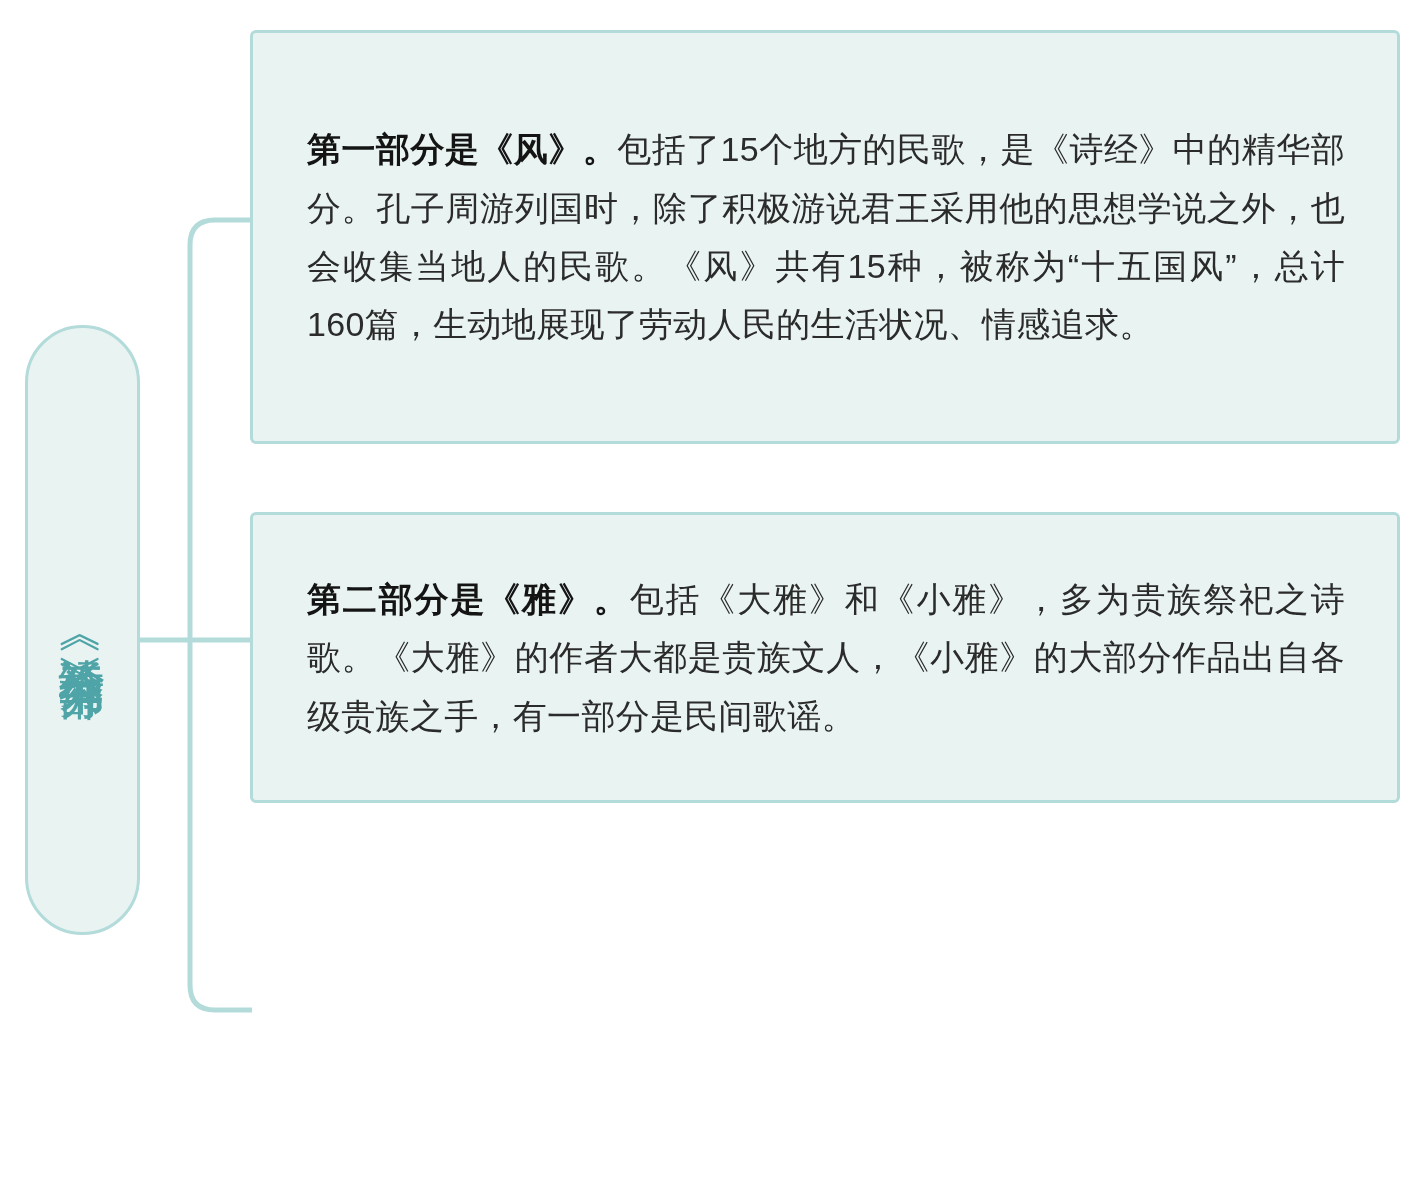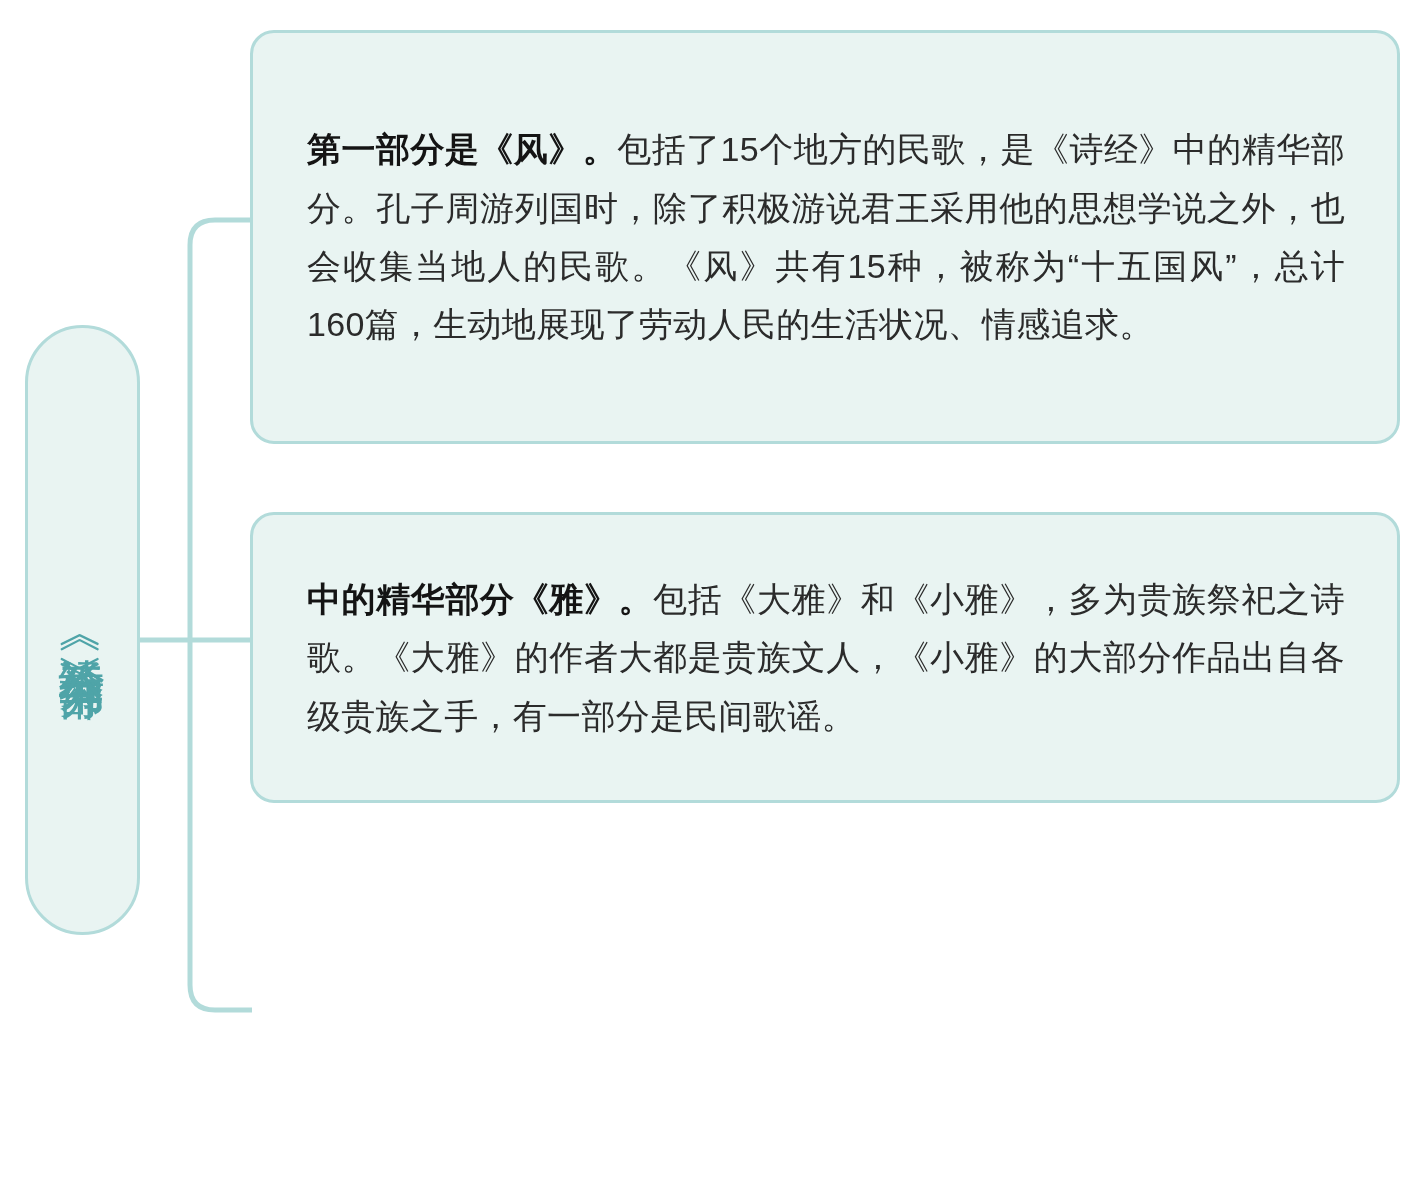--- a/index.html
+++ b/index.html
@@ -58,21 +58,21 @@
   }
 
   
   .card {
     position: absolute;
     left: 250px;
     width: 1150px;
     box-sizing: border-box;
     background: #e9f4f2;
     border: 3px solid #b2dbda;
-    border-radius: 24px;
+    border-radius: 6px;
     padding: 40px 52px 40px 54px;
     display: flex;
     align-items: center;
   }
   .card-1 { top: 30px;  height: 414px; }
   .card-2 { top: 512px; height: 291px; }
   .card-3 { top: 868px; height: 287px; }
 
   .card-text {
     font-size: 34px;
@@ -111,18 +111,18 @@
   </div>
 
   <div class="card card-1">
     <p class="card-text">
       <span class="lead">第一部分是《风》。</span><span>包括了15个地方的民歌，是《诗经》中的精华部分。孔子周游列国时，除了积极游说君王采用他的思想学说之外，也会收集当地人的民歌。《风》共有15种，被称为“十五国风”，总计160篇，生动地展现了劳动人民的生活状况、情感追求。</span>
     </p>
   </div>
 
   <div class="card card-2">
     <p class="card-text">
-      <span class="lead">中的精华部分《雅》。</span><span>包括《大雅》和《小雅》，多为贵族祭祀之诗歌。《大雅》的作者大都是贵族文人，《小雅》的大部分作品出自各级贵族之手，有一部分是民间歌谣。</span>
+      <span class="lead">第二部分是《雅》。</span><span>包括《大雅》和《小雅》，多为贵族祭祀之诗歌。《大雅》的作者大都是贵族文人，《小雅》的大部分作品出自各级贵族之手，有一部分是民间歌谣。</span>
     </p>
   </div>
 
 
 </div>
 
 </body></html>

